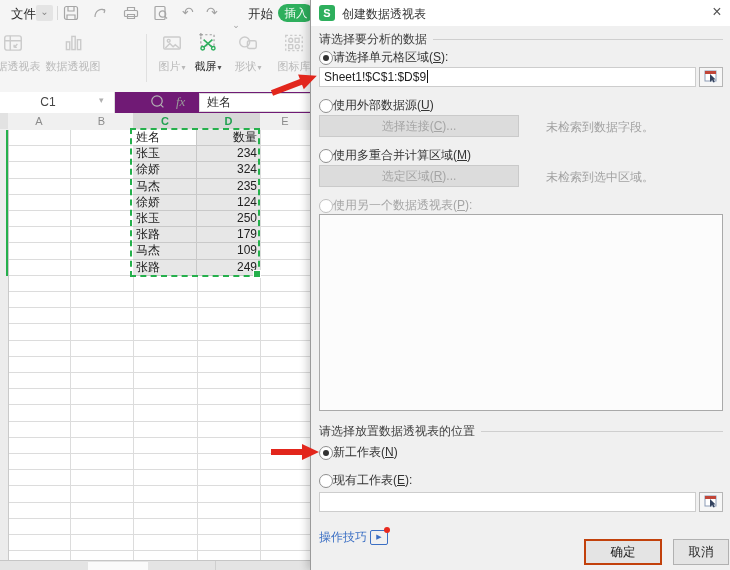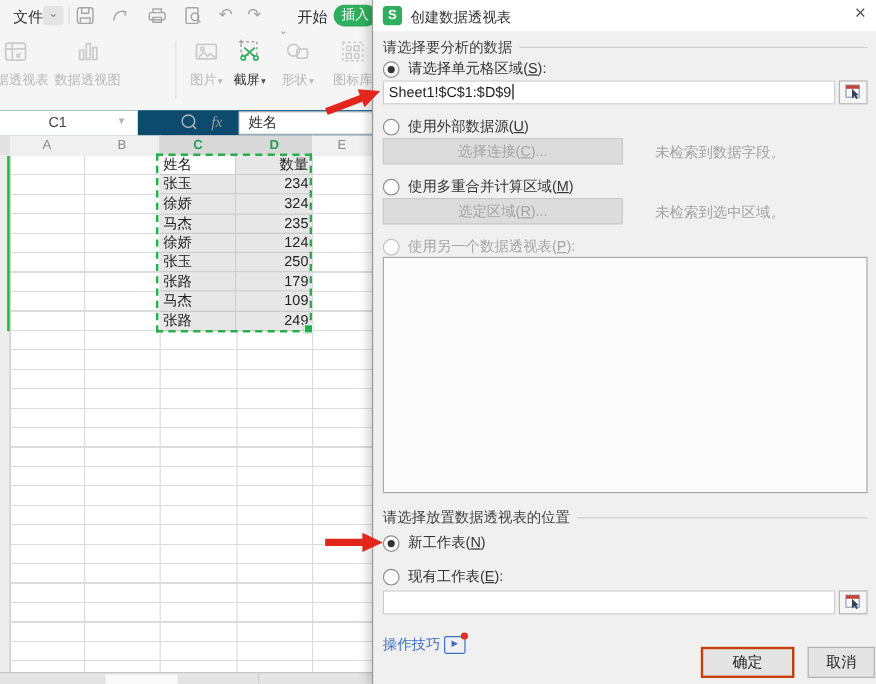--- a/index.html
+++ b/index.html
@@ -26,21 +26,21 @@
   
   .rib-item{position:absolute;top:30px;height:60px;display:flex;flex-direction:column;align-items:center;justify-content:flex-start;}
   .rib-item .ric{height:26px;display:flex;align-items:center;}
   .rib-label{font-size:11px;color:#b9b9b9;white-space:nowrap;margin-top:3px;}
   .rib-label.en{color:#2b2b2b;}
   .rib-caret{font-size:8px;color:#b9b9b9;margin-left:1px;}
   .rib-caret.en{color:#555;}
   .rib-sep{position:absolute;left:146px;top:34px;width:1px;height:48px;background:#e0e0e0;}
 
   
-  .fbar{position:absolute;left:0;top:92px;width:310px;height:21px;background:#0c4a6e;border-bottom:1px solid #cfcfcf;}
+  .fbar{position:absolute;left:0;top:92px;width:310px;height:21px;background:#701a75;border-bottom:1px solid #cfcfcf;}
   .namebox{position:absolute;left:0;top:0;width:114px;height:21px;border-right:1px solid #dcdcdc;background:#fff;}
   .namebox .nb-val{position:absolute;left:0;top:3px;width:96px;text-align:center;font-size:12px;color:#444;}
   .namebox .nb-caret{position:absolute;left:99px;top:3px;font-size:9px;color:#b0b0b0;}
   .fx{position:absolute;left:176px;top:2px;font-family:"Liberation Serif","DejaVu Serif",serif;
       font-style:italic;font-size:13px;color:#9a9a9a;}
   .f-input{position:absolute;left:199px;top:1px;width:112px;height:17px;border:1px solid #dcdcdc;background:#fff;
            font-size:12px;color:#2b2b2b;padding-left:7px;line-height:17px;}
 
   
   .colhead{position:absolute;left:0;top:113px;width:310px;height:17px;background:#f0f0f0;border-bottom:1px solid #bdbdbd;}
@@ -74,21 +74,21 @@
   .dialog{position:absolute;left:310px;top:0;width:420px;height:570px;background:#f0f0f0;
           border-left:1px solid #9a9a9a;box-shadow:-3px 0 8px rgba(0,0,0,.18);}
   .dtitle{position:absolute;left:0;top:0;width:420px;height:26px;background:#fff;}
   .dlogo{position:absolute;left:8px;top:5px;width:16px;height:16px;border-radius:3px;color:#fff;
          font-size:11px;font-weight:bold;text-align:center;line-height:16px;}
   .dtitle-text{position:absolute;left:31px;top:6px;font-size:12px;color:#333;}
   .dclose{position:absolute;left:396px;top:2px;width:20px;height:20px;font-size:16px;color:#555;
           text-align:center;line-height:20px;cursor:default;}
   .grp{position:absolute;left:8px;width:404px;display:flex;align-items:center;gap:6px;font-size:12px;color:#3f3f3f;text-align:center;}
   .grp .line{flex:1;height:1px;background:#cfcfcf;}
-  .radio-row{position:absolute;left:8px;display:flex;align-items:center;gap:7px;font-size:12px;color:#333;}
+  .radio-row{position:absolute;left:8px;display:flex;align-items:center;font-size:12px;color:#333;}
   .radio{width:12px;height:12px;border:1px solid #8f8f8f;border-radius:50%;background:#fff;flex:none;}
   .radio.selected::after{content:"";display:block;width:6px;height:6px;margin:3px;border-radius:50%;background:#333;}
   .radio.dis{border-color:#c0c0c0;}
   .dim{color:#a5a5a5;}
   .dinput{position:absolute;left:8px;width:377px;height:20px;box-sizing:border-box;border:1px solid #cdcdcd;background:#fff;
           font-size:12px;color:#1d1d1d;line-height:18px;padding-left:4px;white-space:nowrap;}
   .caret{display:inline-block;width:1px;height:13px;background:#111;vertical-align:-2px;margin-left:1px;}
   .picker{position:absolute;left:388px;width:24px;height:20px;box-sizing:border-box;border:1px solid #b6b6b6;
           background:#f6f6f6;display:flex;align-items:center;justify-content:center;}
   .dis-btn{position:absolute;left:8px;width:200px;height:22px;box-sizing:border-box;background:#dcdcdc;

